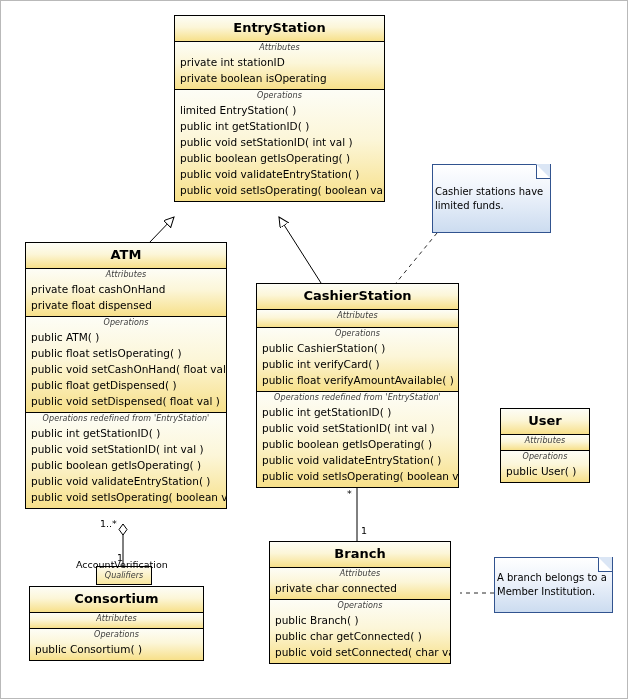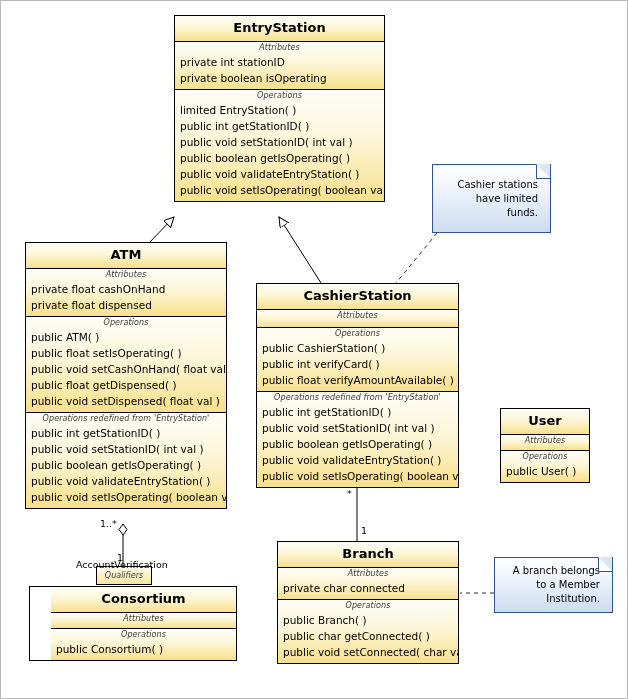--- a/index.html
+++ b/index.html
@@ -61,26 +61,26 @@
   .members { padding-bottom: 3px; }
 
   
   .uml-note {
     position: absolute;
     border: 1px solid #31538f;
     box-sizing: border-box;
     background: linear-gradient(to bottom, #ffffff 0%, #eef3fb 40%, #ccdcf0 100%);
     font-size: 10px;
     color: #000;
-    text-align: right;
+    text-align: left;
     display: flex;
     align-items: center;
     justify-content: center;
     line-height: 14px;
-    padding: 2px 12px;
+    padding: 2px 2px;
   }
   .note-fold {
     position: absolute;
     top: 0;
     right: 0;
     width: 13px;
     height: 13px;
     background: #ffffff;
     border-left: 1px solid #31538f;
     border-bottom: 1px solid #31538f;
@@ -254,41 +254,41 @@
       <div class="members" style="padding-bottom:3px;"></div>
     </div>
     <div class="compartment">
       <div class="compartment-label">Operations</div>
       <div class="members">
         <div class="member">public User( )</div>
       </div>
     </div>
   </div>
 
-  <div class="uml-class" style="left:268px; top:540px; width:182px;margin-left:8px;">
+  <div class="uml-class" style="left:268px; top:540px; width:182px;">
     <div class="compartment">
       <div class="cls-name">Branch</div>
     </div>
     <div class="compartment">
       <div class="compartment-label">Attributes</div>
       <div class="members">
         <div class="member">private char connected</div>
       </div>
     </div>
     <div class="compartment">
       <div class="compartment-label">Operations</div>
       <div class="members">
         <div class="member">public Branch( )</div>
         <div class="member">public char  getConnected( )</div>
         <div class="member">public void  setConnected( char val )</div>
       </div>
     </div>
   </div>
 
-  <div class="uml-class" style="left:28px; top:585px; width:208px;padding-left:21px;">
+  <div class="uml-class" style="left:28px; top:585px; width:175px;">
     <div class="compartment">
       <div class="cls-name">Consortium</div>
     </div>
     <div class="compartment">
       <div class="compartment-label">Attributes</div>
       <div class="members" style="padding-bottom:3px;"></div>
     </div>
     <div class="compartment">
       <div class="compartment-label">Operations</div>
       <div class="members">

